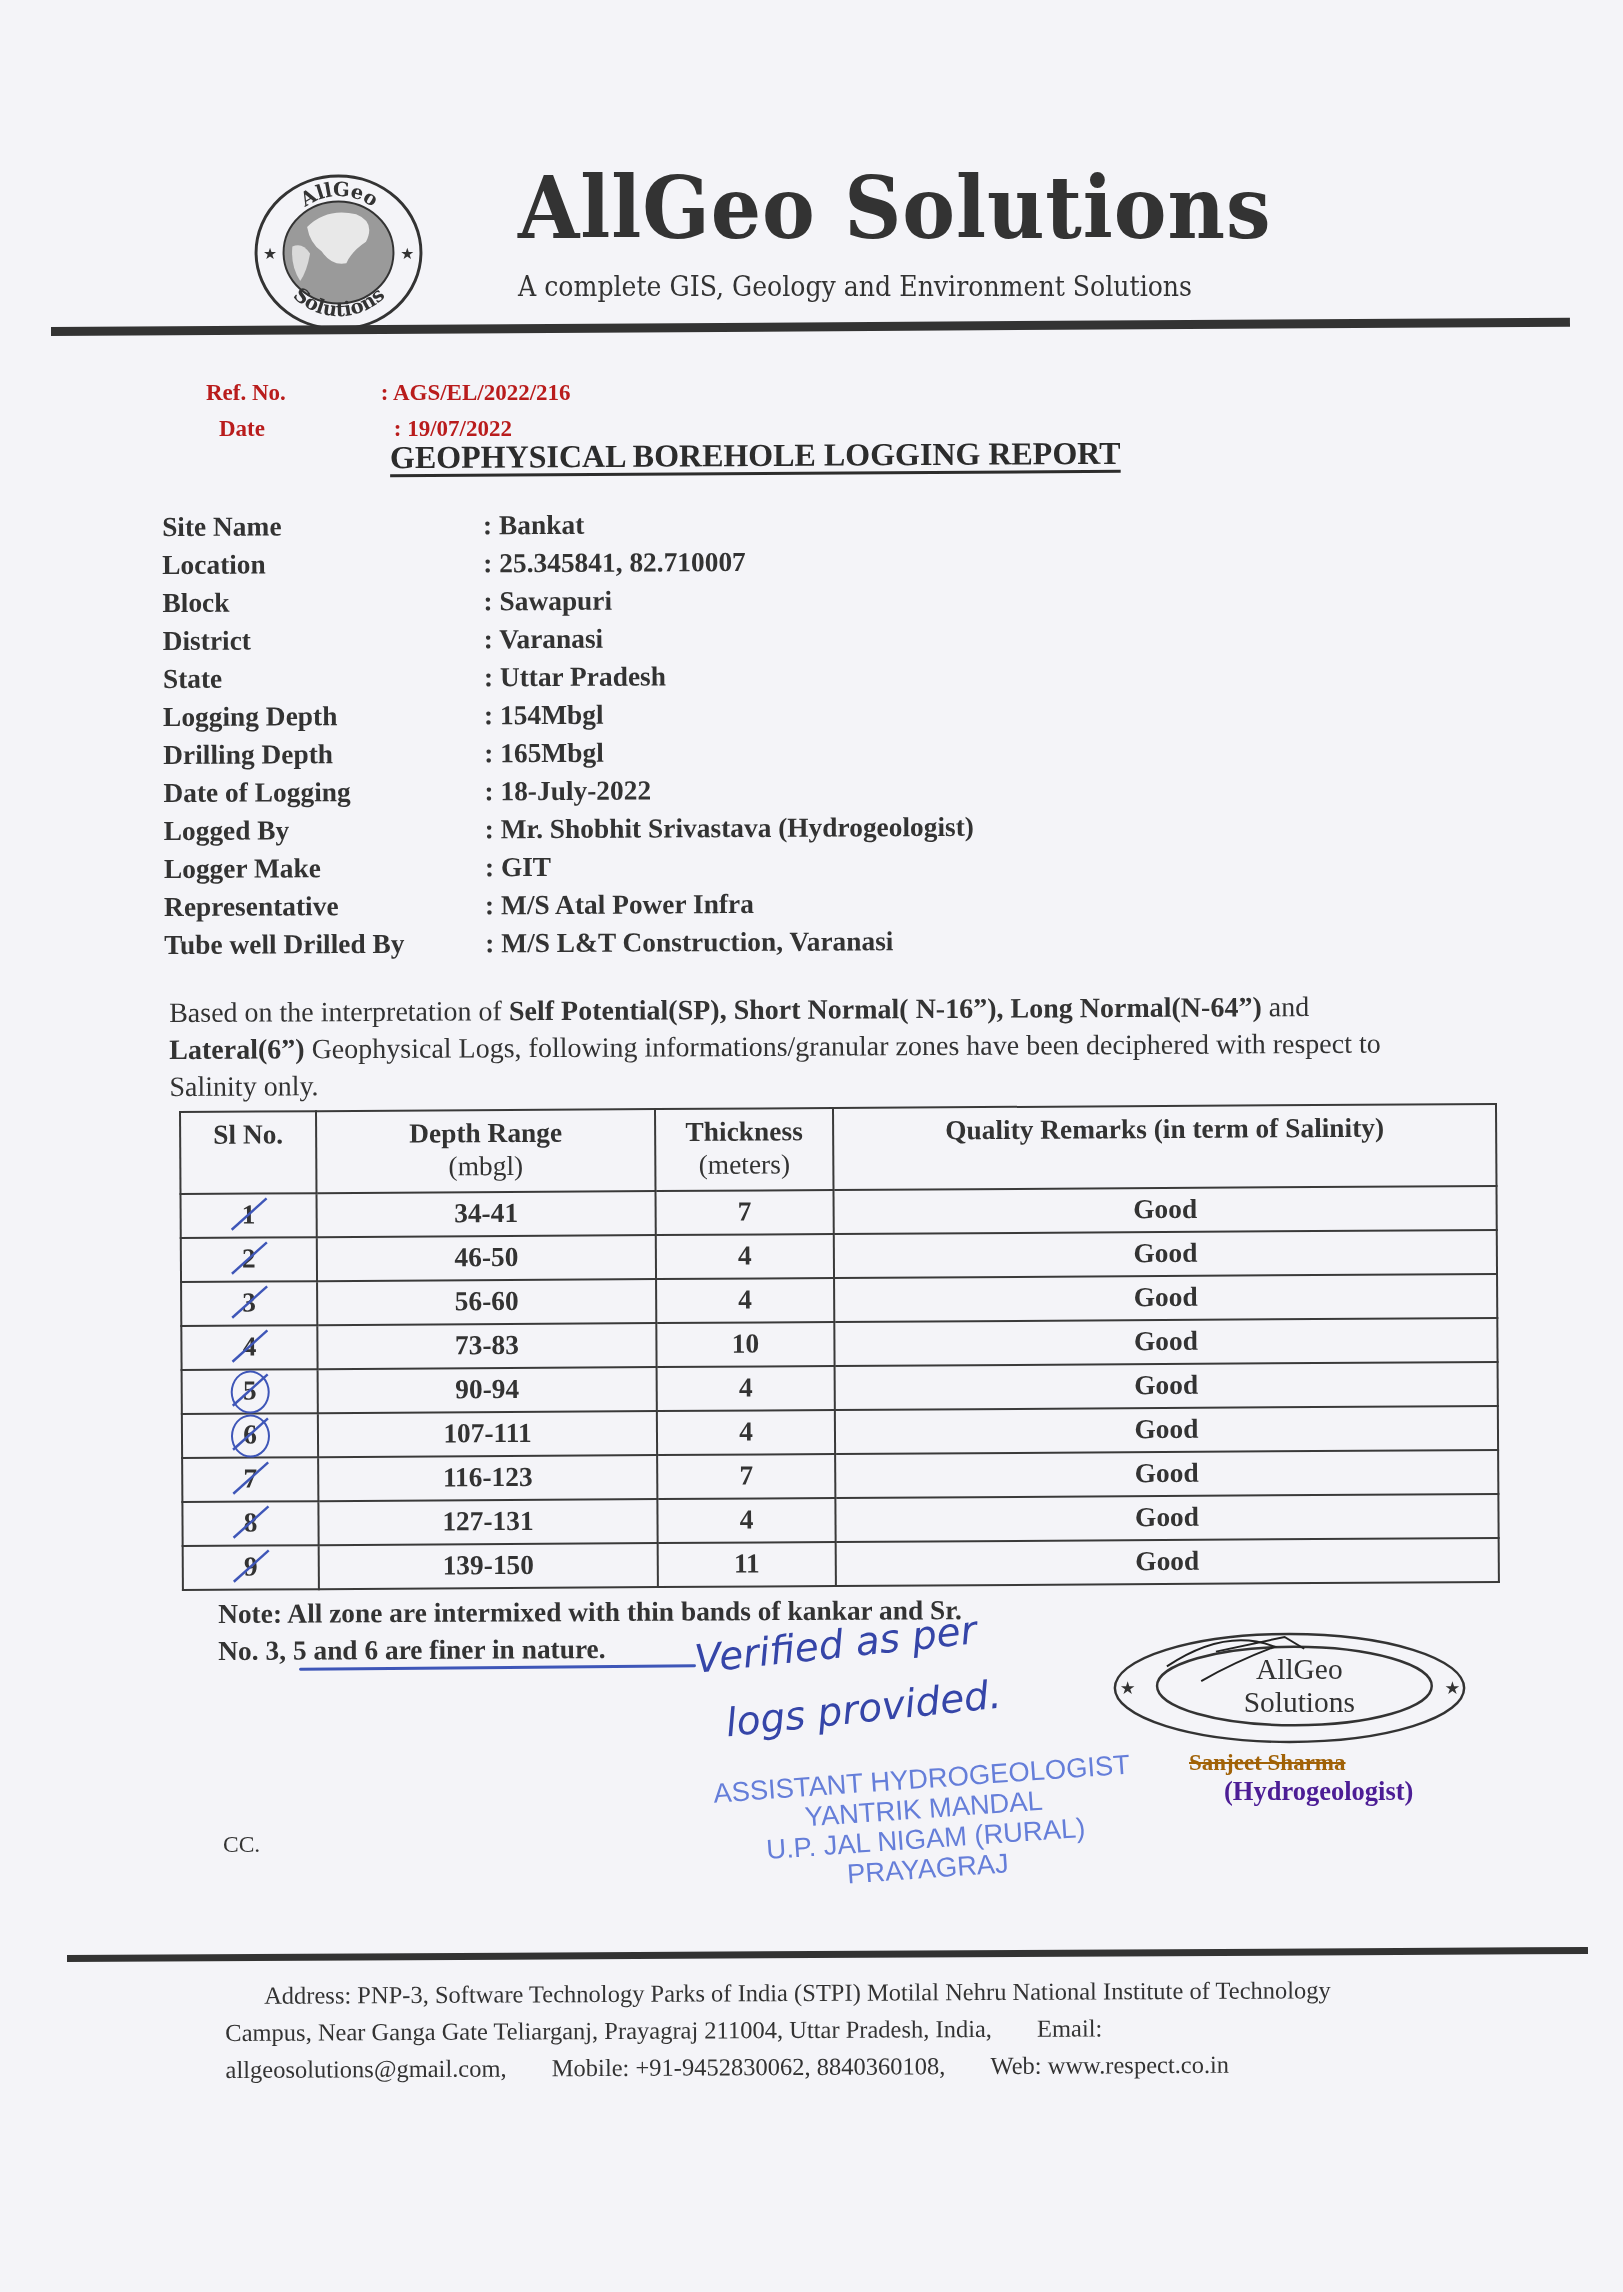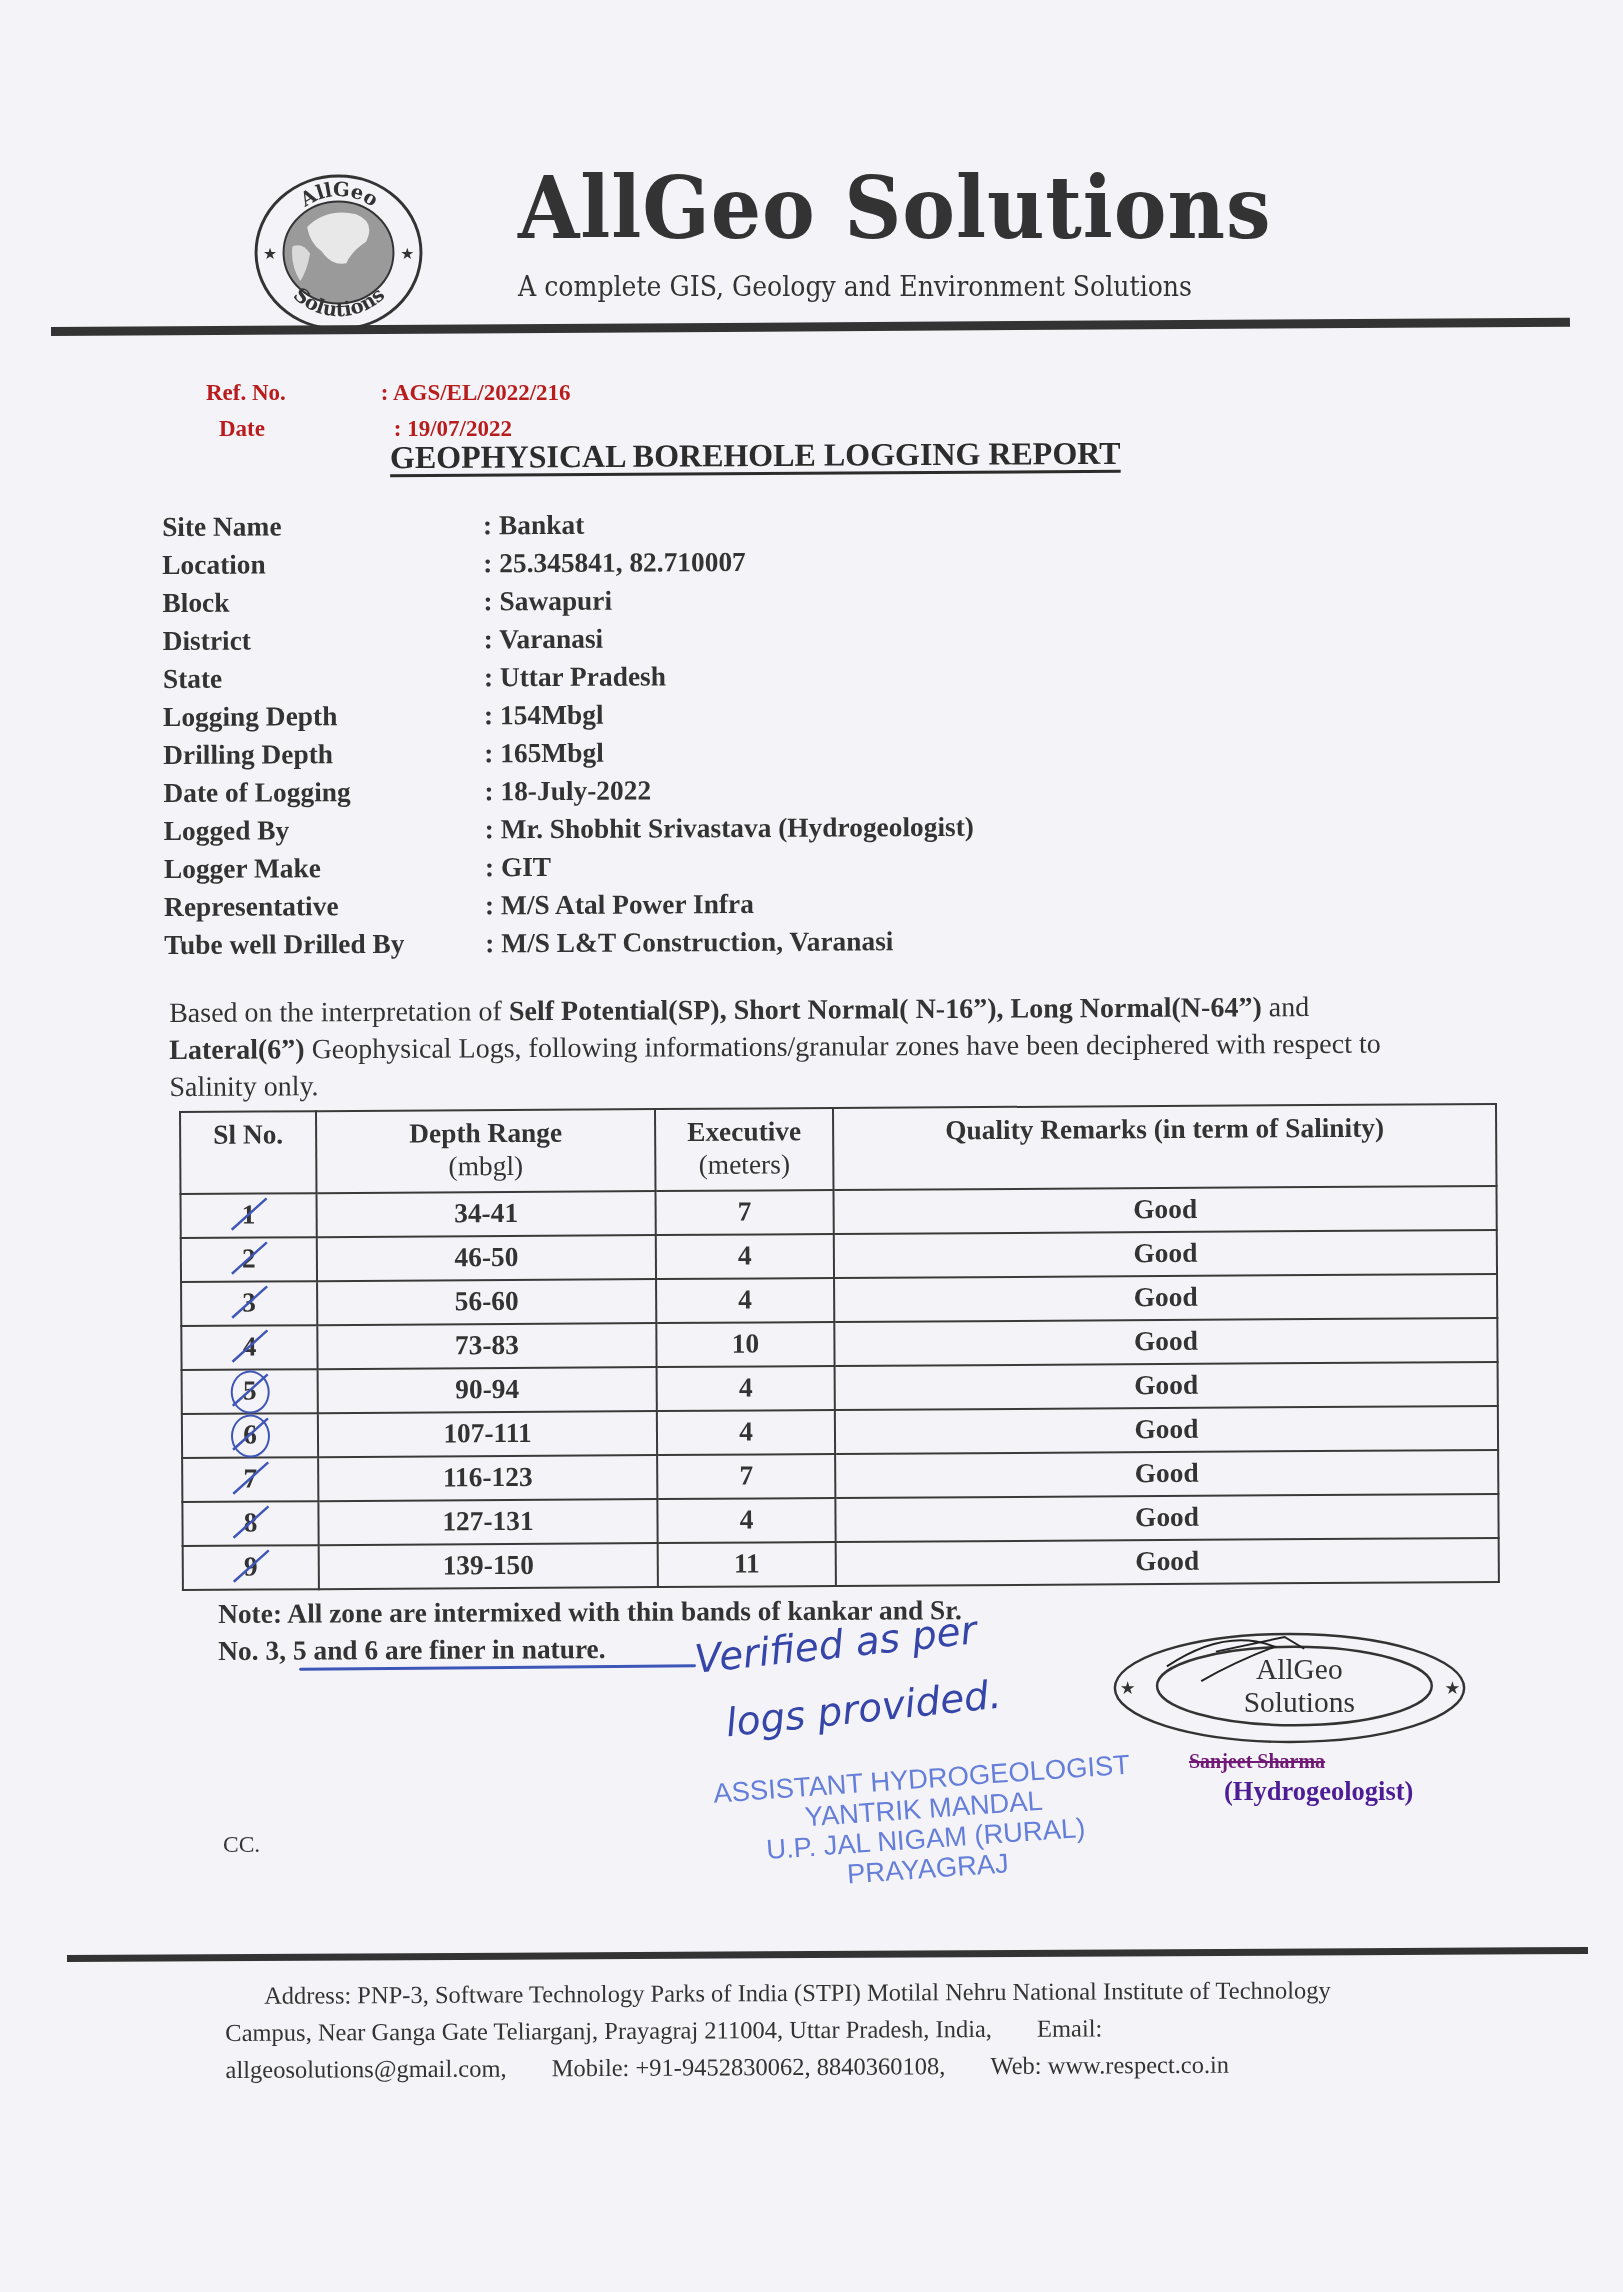--- a/index.html
+++ b/index.html
@@ -34,21 +34,21 @@
   .tick { position:absolute; left:-13.7px; top:-5.9px; width:43px; height:39px; }
   .circ { position:absolute; left:-11.8px; top:-5.9px; width:35px; height:39px; border:2px solid #3e56b8; border-radius:50%; }
 
   .note { left:218px; top:1596px; font-weight:bold; font-size:27.4px; line-height:37px; color:#333; width:863px; transform:rotate(-0.3deg); transform-origin:left top;}
   .hand { font-family:"DejaVu Sans", sans-serif; font-style:italic; color:#3545a8; font-size:39px; }
   .hand1 { left:694px; top:1622px; transform:rotate(-6deg); }
   .hand2 { left:725px; top:1686px; transform:rotate(-6deg); }
   .underline-hand { left:299px; top:1666px; width:397px; height:2.9px; background:#3e56b8; border-radius:2px; transform:rotate(-0.5deg); }
 
   .seal { left:1108px; top:1627px; width:363px; height:118px; }
-  .seal-name { left:1189px; top:1750px; font-weight:bold; font-size:20px; color:#701a75; text-decoration:line-through; }
+  .seal-name { left:1189px; top:1750px; font-weight:bold; font-size:23px; color:#a16207; text-decoration:line-through; }
   .seal-role { left:1184px; top:1776px; font-weight:bold; font-size:26.5px; color:#4c1d95;margin-left:40px; }
 
   .stamp { left:716px; top:1764px; color:#4d6ad4; font-family:"Liberation Sans", sans-serif; font-size:27.4px; line-height:30px; transform:rotate(-4deg); opacity:0.85; text-align:center; }
 
   .cc { left:223px; top:1831px; font-size:23.5px; color:#333; }
   .cc-list { left:272px; top:1862px; font-size:21.6px; line-height:29px; color:#333; }
   .cc-list .num { display:inline-block; width:41px; }
 
   .rule-bottom { left:67px; top:1955px; width:1521px; height:6.9px; background:#333; transform:rotate(-0.3deg); transform-origin:left; }
   .address { left:225px; top:1977px; width:1137px; font-size:24.5px; line-height:37px; color:#333; transform:rotate(-0.3deg); transform-origin:left top; }
@@ -144,21 +144,21 @@
   <colgroup>
     <col style="width:136px">
       <col style="width:339px">
       <col style="width:178px">
       <col>
   </colgroup>
   <tbody>
       <tr>
     <th><span>Sl No.</span></th>
     <th><span>Depth Range</span><br><span style="font-weight:normal">(mbgl)</span></th>
-    <th><span>Executive</span><br><span style="font-weight:normal">(meters)</span></th>
+    <th><span>Thickness</span><br><span style="font-weight:normal">(meters)</span></th>
     <th><span>Quality Remarks (in term of Salinity)</span></th>
   </tr>
   <tr>
     <td><span class="sl"><span>1</span><svg class="tick" viewBox="0 0 44 40">
               <path d="M4 36 L40 4" stroke="#3e56b8" stroke-width="2.5" fill="none"></path>
             </svg></span></td>
     <td>34-41</td>
     <td>7</td>
     <td class="remark">Good</td>
   </tr>

